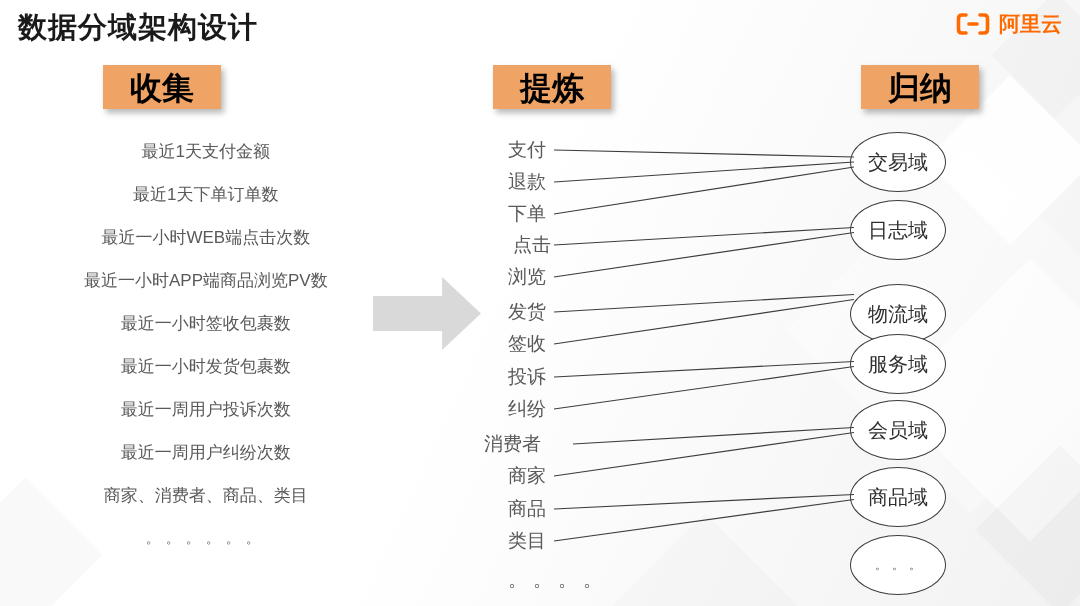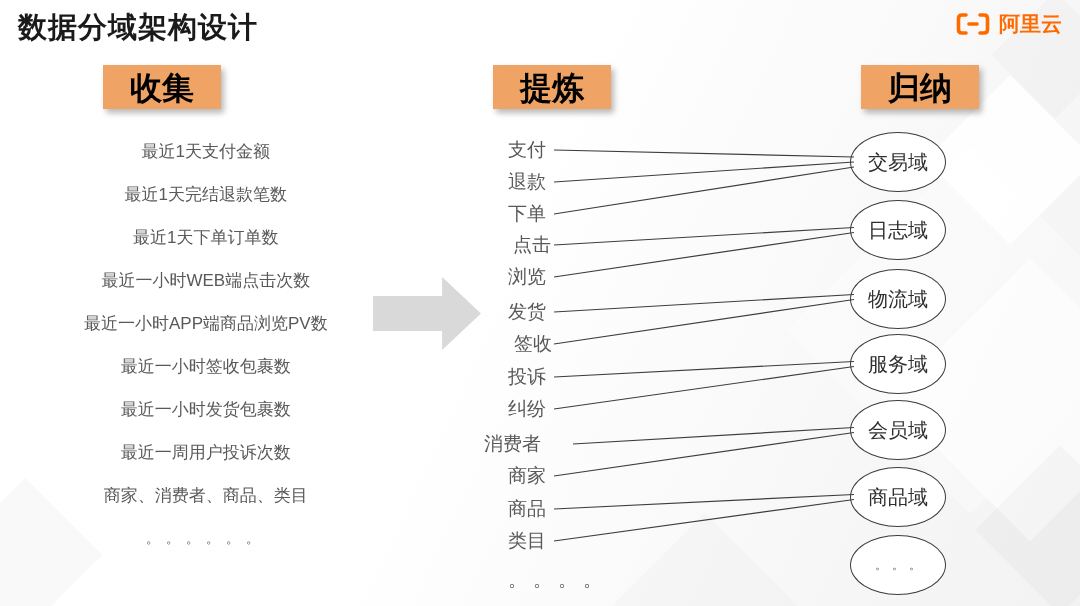--- a/index.html
+++ b/index.html
@@ -86,53 +86,53 @@
     </svg>
     <span class="logo-text">阿里云</span>
   </div>
 
   <div class="chip" id="chip-collect">收集</div>
   <div class="chip" id="chip-refine">提炼</div>
   <div class="chip" id="chip-summarize">归纳</div>
 
   <div class="collect-list" id="collect-list">
       <div class="collect-item">最近1天支付金额</div>
-      <div class="collect-item">最近1天完结退款笔数</div>
       <div class="collect-item">最近1天下单订单数</div>
       <div class="collect-item">最近一小时WEB端点击次数</div>
       <div class="collect-item">最近一小时APP端商品浏览PV数</div>
       <div class="collect-item">最近一小时签收包裹数</div>
       <div class="collect-item">最近一小时发货包裹数</div>
       <div class="collect-item">最近一周用户投诉次数</div>
+      <div class="collect-item">最近一周用户纠纷次数</div>
       <div class="collect-item">商家、消费者、商品、类目</div>
       <div class="collect-item dots">。。。。。。</div>
     </div>
 
   <div class="flow-arrow"></div>
 
   <div id="refine-list">
       <div class="refine-item" style="left: 508px; top: 150px;">支付</div>
       <div class="refine-item" style="left: 508px; top: 182px;">退款</div>
       <div class="refine-item" style="left: 508px; top: 214px;">下单</div>
       <div class="refine-item" style="left: 513px; top: 245px;">点击</div>
       <div class="refine-item" style="left: 508px; top: 277px;">浏览</div>
       <div class="refine-item" style="left: 508px; top: 312px;">发货</div>
-      <div class="refine-item" style="left: 508px; top: 344px; margin-left: 6px;">签收</div>
+      <div class="refine-item" style="left: 508px; top: 344px;">签收</div>
       <div class="refine-item" style="left: 508px; top: 377px;">投诉</div>
       <div class="refine-item" style="left: 508px; top: 409px;">纠纷</div>
       <div class="refine-item" style="left: 484px; top: 444px;">消费者</div>
       <div class="refine-item" style="left: 508px; top: 476px;">商家</div>
       <div class="refine-item" style="left: 508px; top: 509px;">商品</div>
       <div class="refine-item" style="left: 508px; top: 541px;">类目</div>
       <div class="refine-item dots" style="left: 508px; top: 580px;">。。。。</div>
     </div>
   <div id="domain-list">
       <div class="domain-ellipse" style="left: 898px; top: 162px;">交易域</div>
       <div class="domain-ellipse" style="left: 898px; top: 230px;">日志域</div>
-      <div class="domain-ellipse" style="left: 898px; top: 299px;">物流域</div>
+      <div class="domain-ellipse" style="left: 898px; top: 314px;">物流域</div>
       <div class="domain-ellipse" style="left: 898px; top: 364px;">服务域</div>
       <div class="domain-ellipse" style="left: 898px; top: 430px;">会员域</div>
       <div class="domain-ellipse" style="left: 898px; top: 497px;">商品域</div>
       <div class="domain-ellipse" style="left: 898px; top: 565px;">
         <span class="dots">。。。</span>
       </div>
     </div>
 
   <svg id="connections" width="1080" height="606">
       <line x1="554" y1="150" x2="854" y2="157" stroke="#3d3d3d" stroke-width="1.2"></line>

